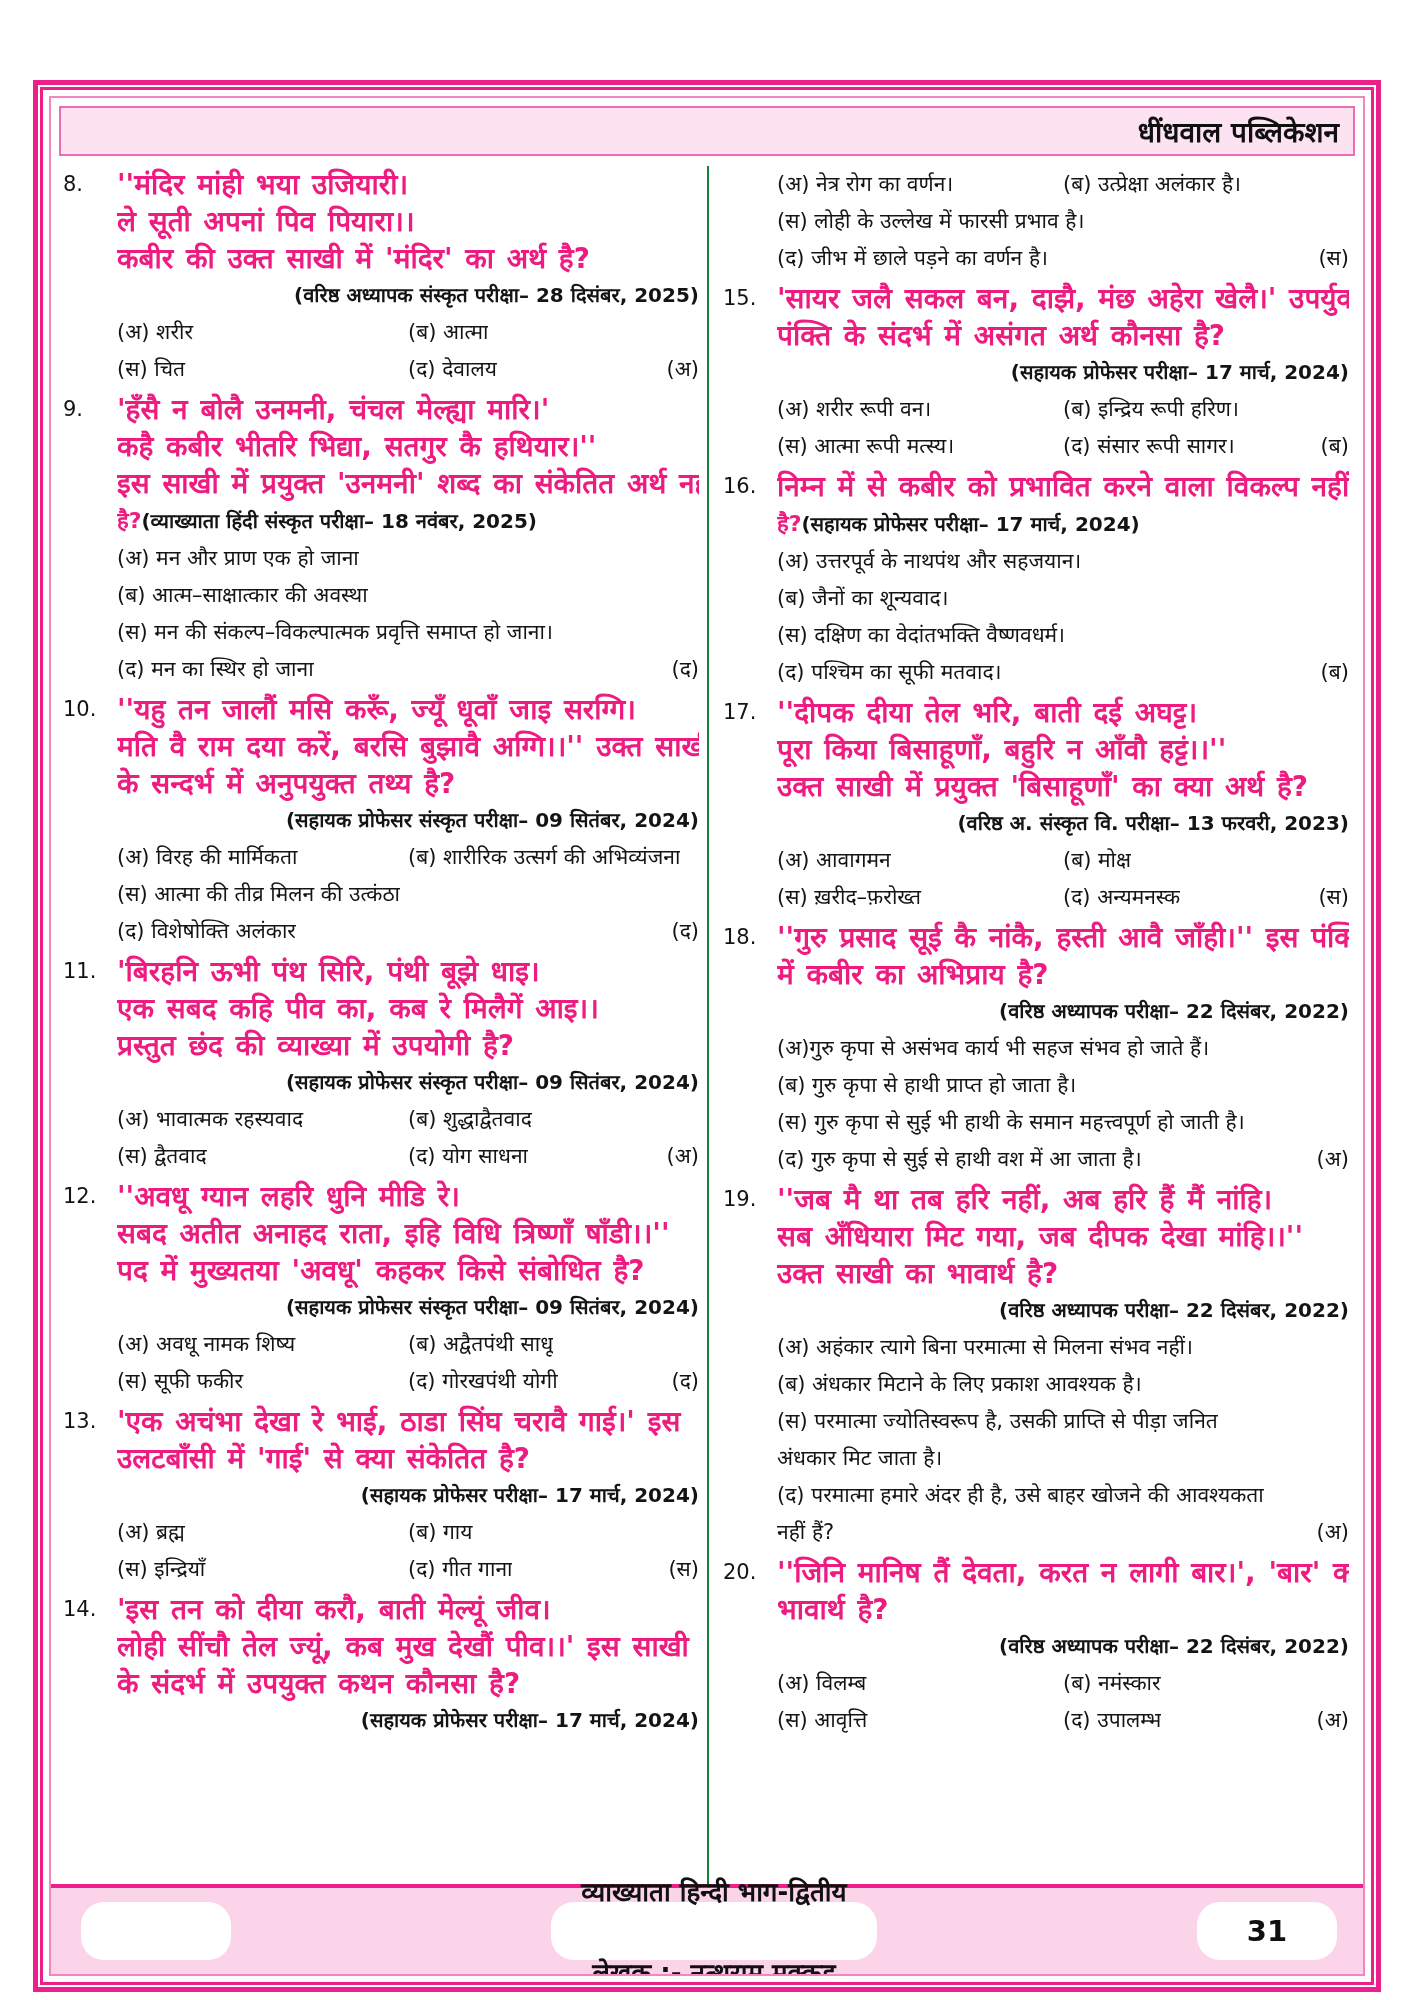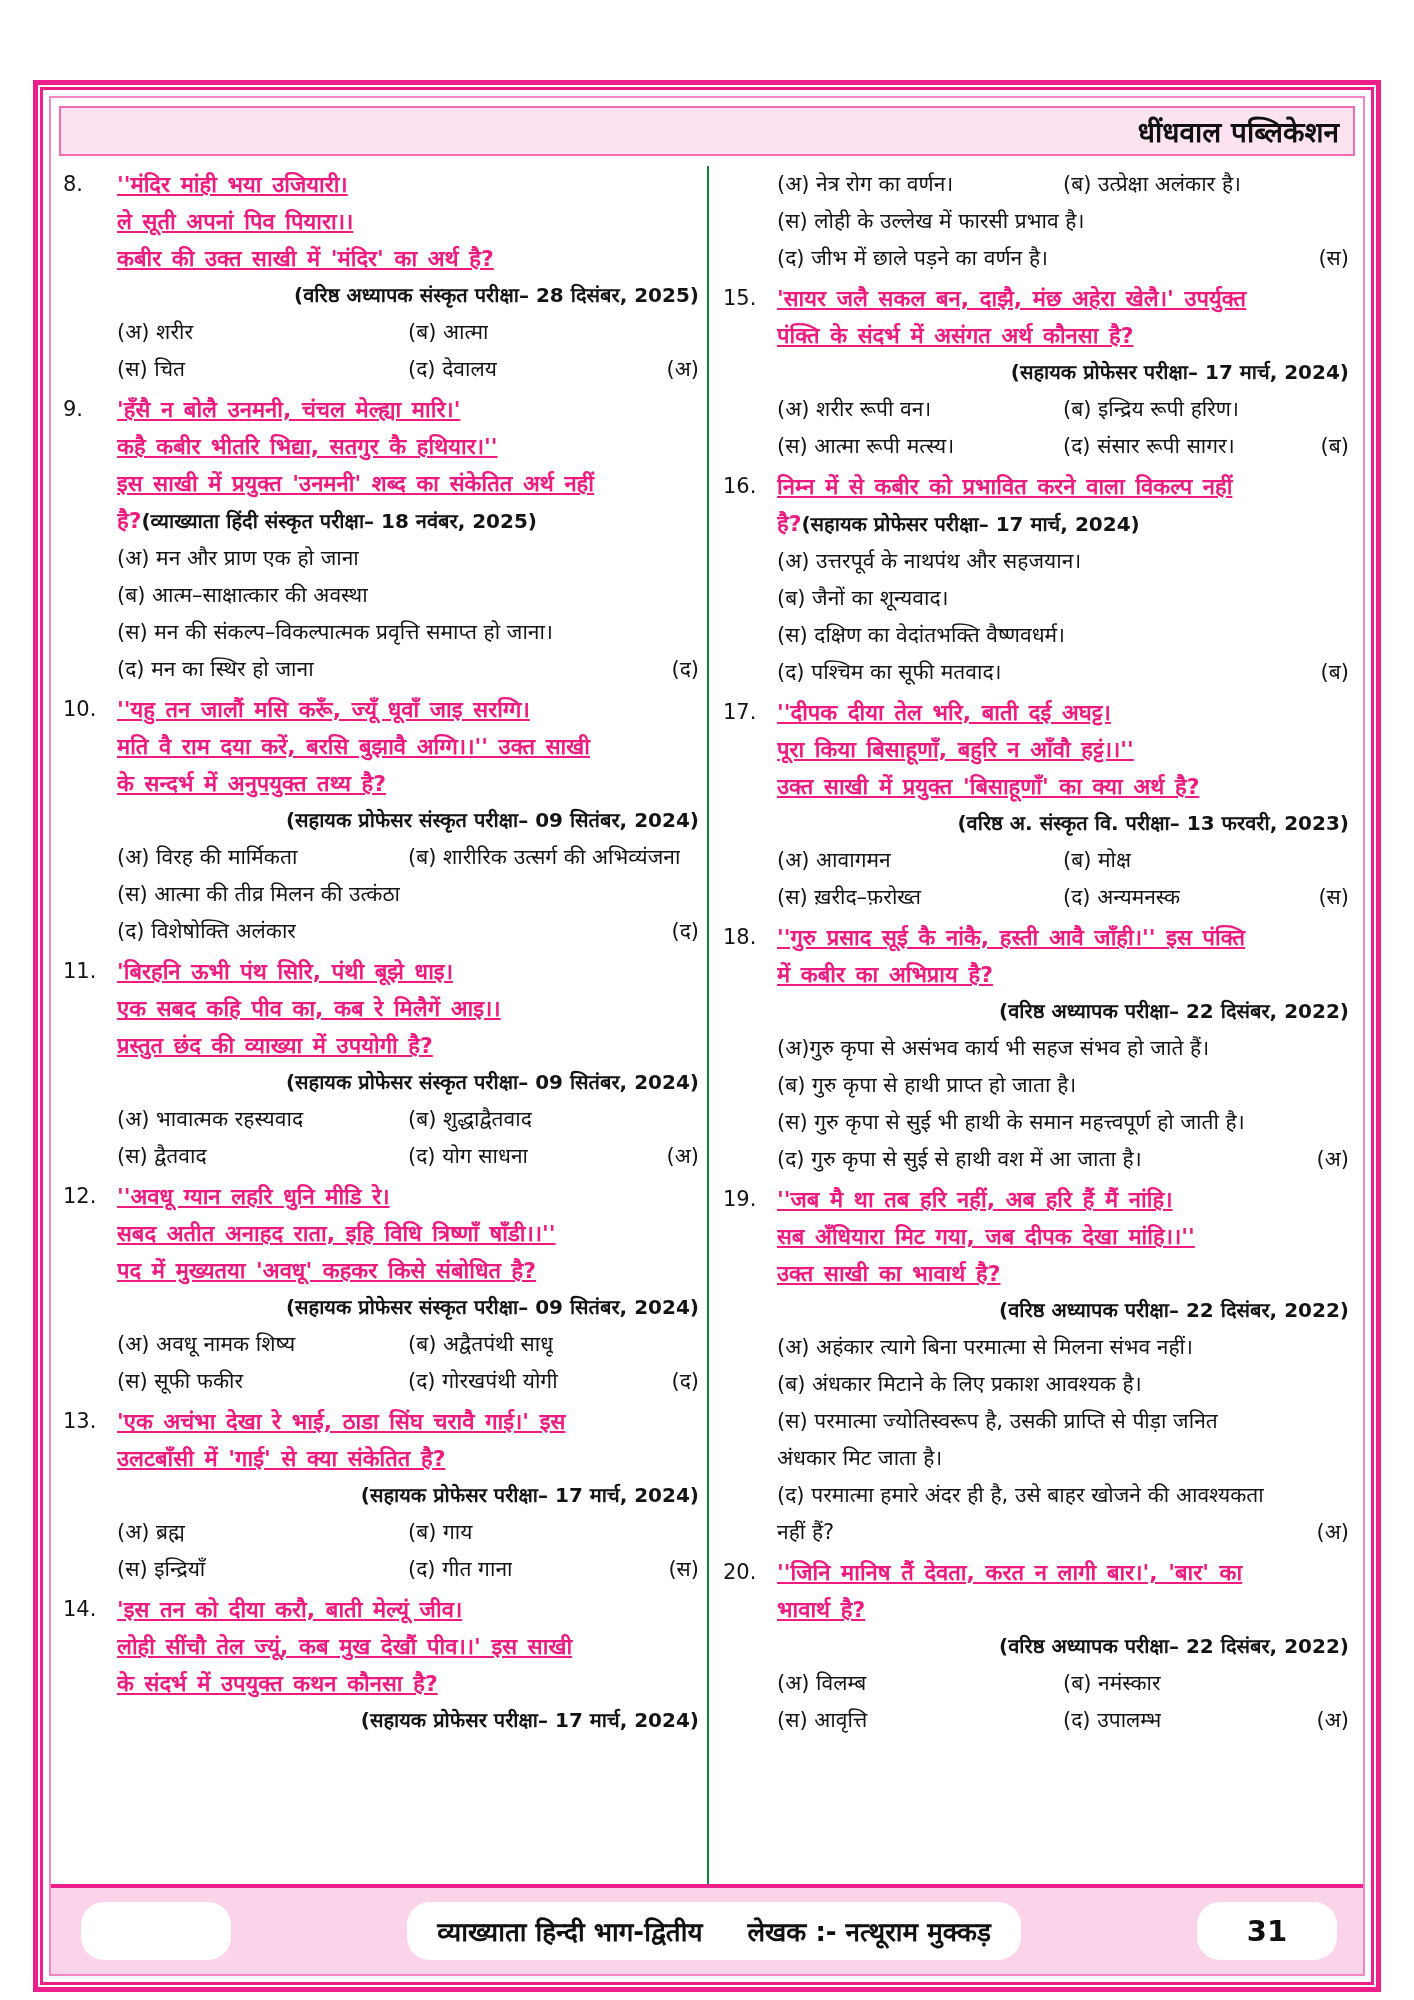--- a/index.html
+++ b/index.html
@@ -22,34 +22,34 @@
   .banner{flex:none;margin:8px 8px 2px;height:46px;background:var(--band);
     border:2px solid var(--bandline);display:flex;align-items:center;justify-content:flex-end;
     padding:0 14px;font-weight:bold;font-size:28px;color:#101010;}
   .content{flex:1;display:flex;overflow:hidden;padding:8px 6px 0 6px;}
   .col{width:50%;box-sizing:border-box;padding:0 8px 0 2px;overflow:hidden;}
   .col.rightcol{border-left:2px solid #15803d;padding-left:10px;}
   .blk{display:flex;margin-bottom:3px;}
   .qnum{flex:0 0 54px;font-size:21px;line-height:37px;padding-left:4px;color:var(--ink);}
   .qbody{flex:1;min-width:0;overflow:hidden;}
   .row{line-height:37px;white-space:nowrap;}
-  .row.q{color:var(--pink);font-weight:bold;font-size:22px;word-spacing:3px;text-decoration:underline;}
+  .row.q{color:var(--pink);font-weight:bold;font-size:28px;word-spacing:3px;}
   .row.e{font-weight:bold;font-size:20px;text-align:right;}
   .row.qe{display:flex;align-items:baseline;}
   .qpart{color:var(--pink);font-weight:bold;font-size:22px;}
   .epart{flex:1;text-align:left;font-weight:bold;font-size:20px;}
   .row.o,.row.o2{display:flex;font-size:21px;}
   .ol{flex:0 0 50%;overflow:hidden;}
   .or{overflow:hidden;}
   .otext{overflow:hidden;}
   .ans{margin-left:auto;padding-left:10px;flex:none;}
   .footband{flex:none;height:86px;background:var(--footband);border-top:4px solid var(--deep);
     display:flex;align-items:center;}
   .fbox{background:#fff;border-radius:23px;height:58px;box-sizing:border-box;
-    display:flex;align-items:center;justify-content:center;font-weight:bold;font-size:26px;color:#101010;}
+    display:flex;align-items:center;justify-content:center;font-weight:bold;font-size:26px;color:#101010;flex-direction:column;}
   .fbox.blank{width:150px;margin-left:30px;}
   .fbox.center{margin:0 auto;padding:0 30px;gap:45px;}
   .fbox.pagebox{width:140px;margin-right:26px;font-size:29px;}
 </style>
 </head>
 <body>
 
 <div class="frame1">
   <div class="frame2">
     <div class="frame3">

